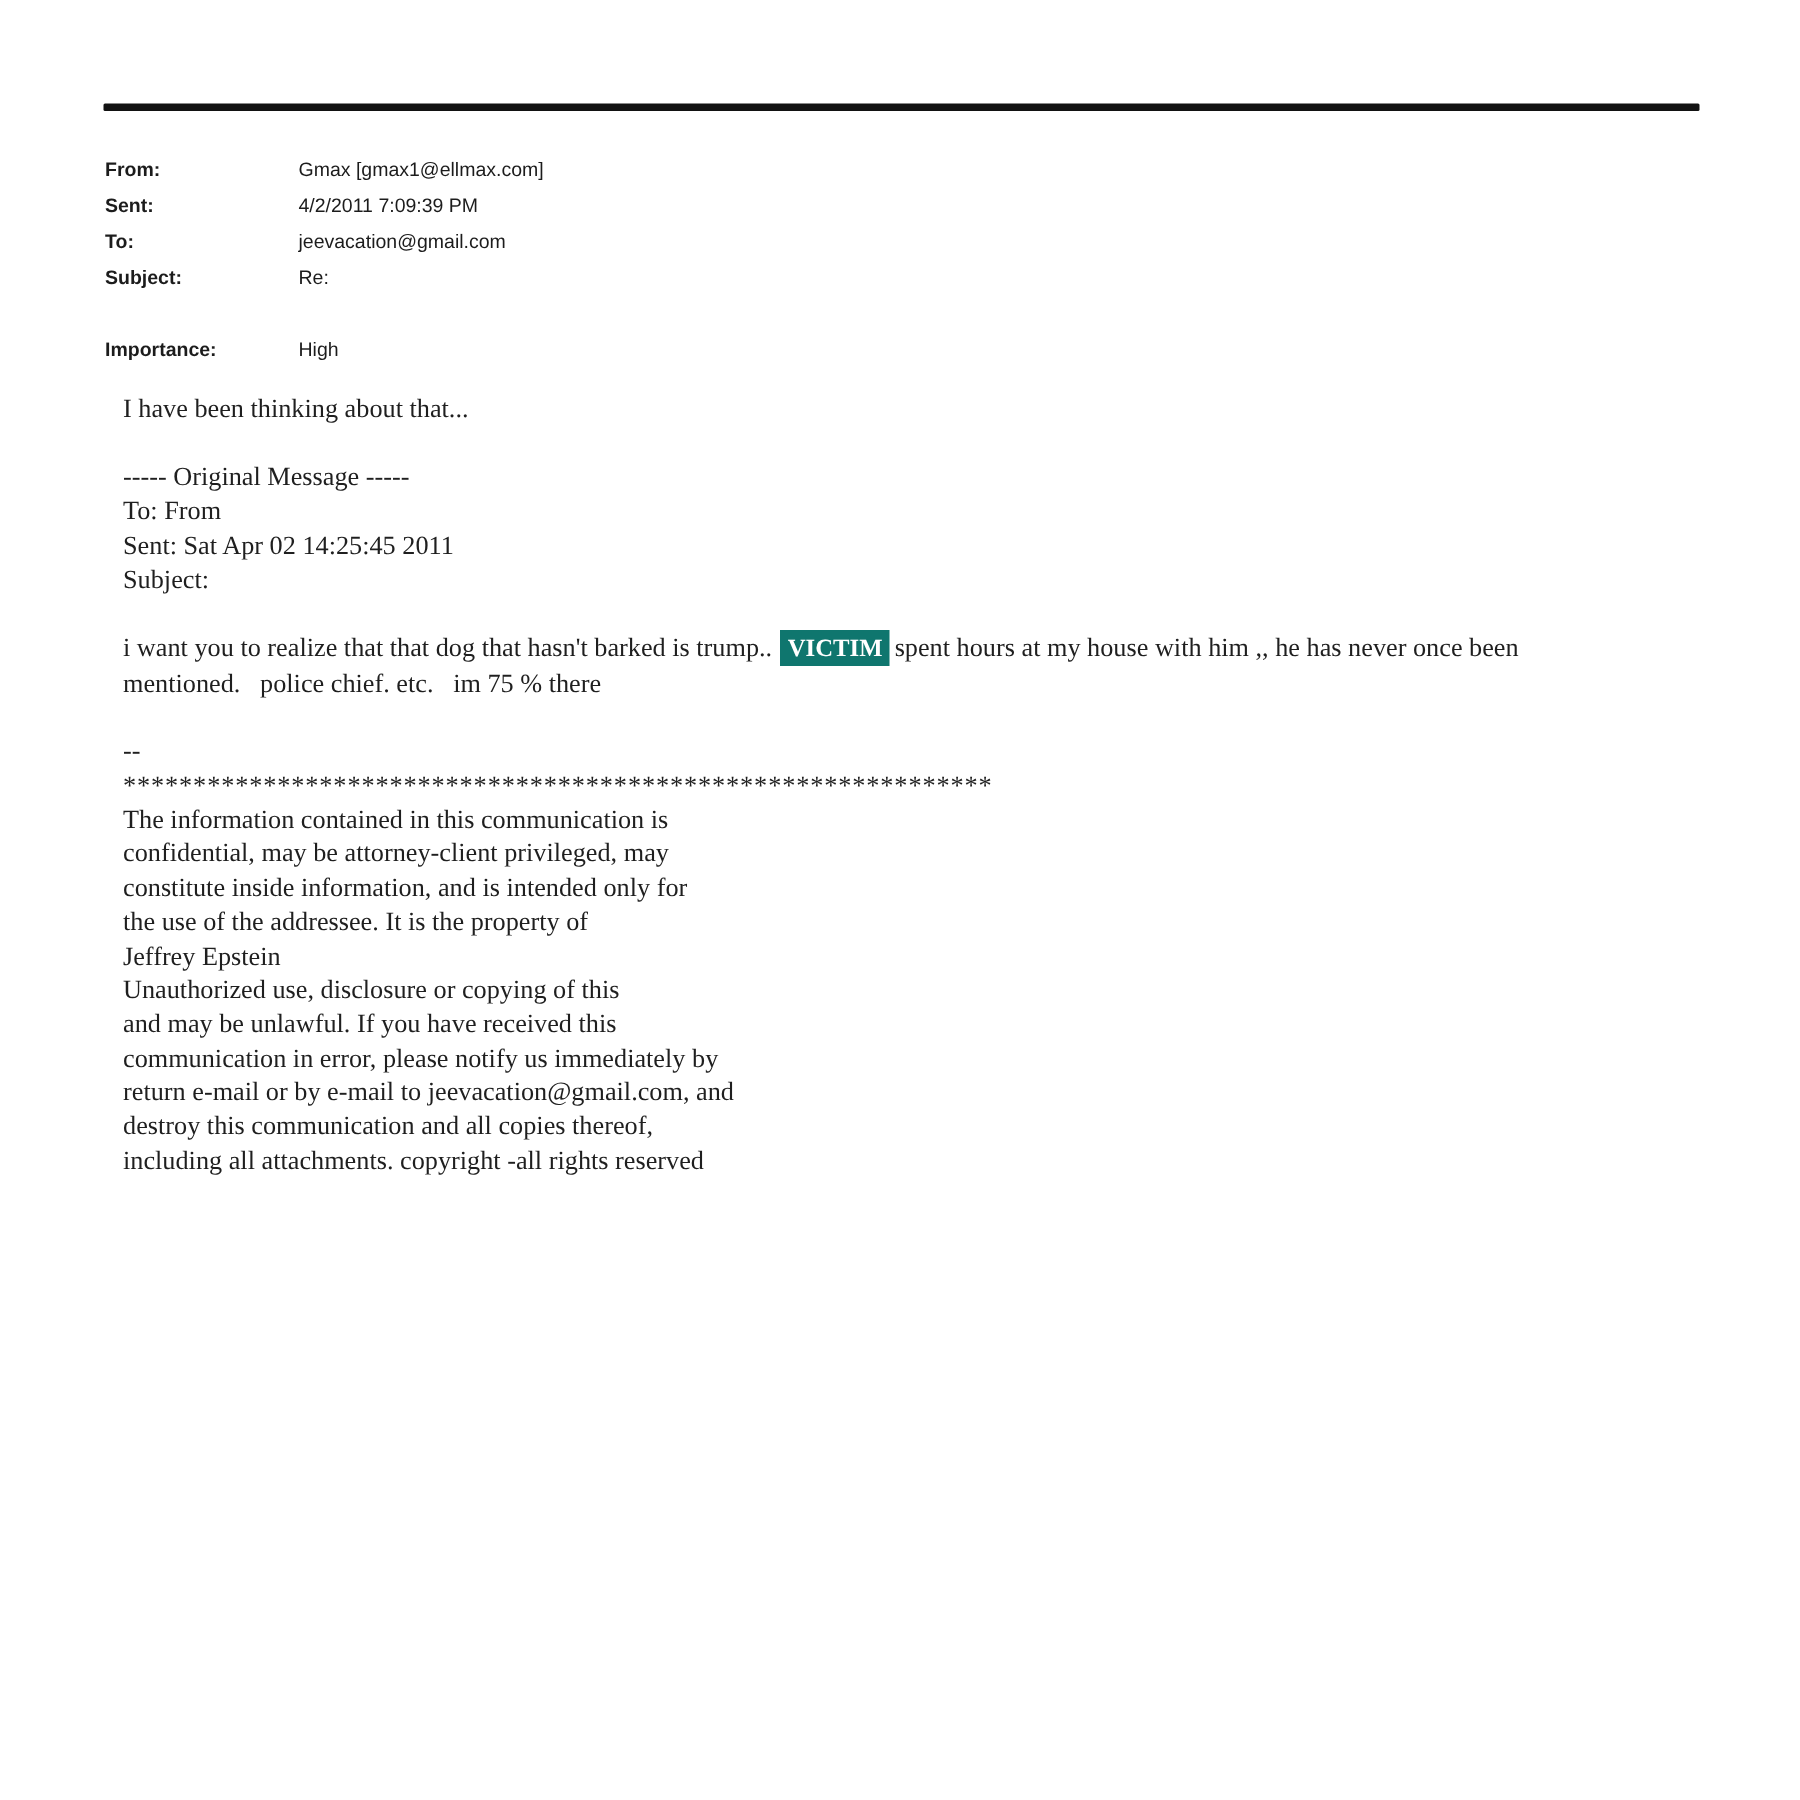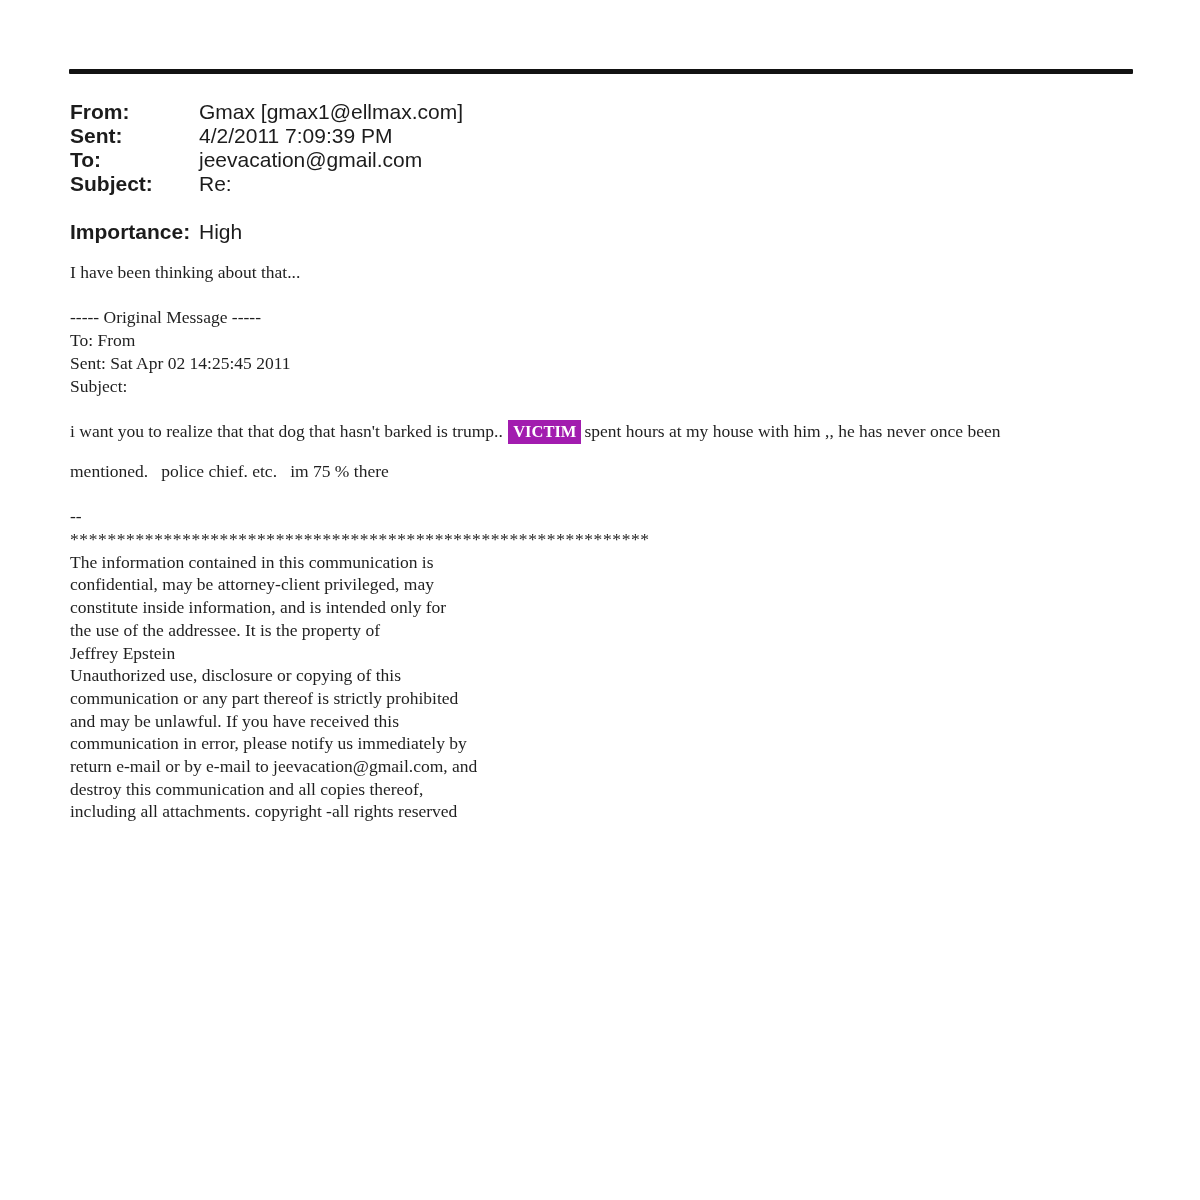--- a/index.html
+++ b/index.html
@@ -21,65 +21,65 @@
     width: 1064px;
     height: 5px;
     background: #121212;
     border-radius: 1px;
   }
   .email-header {
     position: absolute;
     left: 70px;
     top: 100px;
     font-family: "Liberation Sans", sans-serif;
-    font-size: 21px;
+    font-size: 13px;
     color: #1c1c1c;
   }
   .hrow {
     display: flex;
     height: 24px;
     align-items: center;
   }
   .hrow .hlabel {
     width: 129px;
     font-weight: bold;
     flex: 0 0 129px;
   }
   .hrow .hvalue {
     white-space: pre;
   }
   .hspacer {
     height: 24px;
   }
   .email-body {
     position: absolute;
-    left: 70px;
+    left: 82px;
     top: 261px;
     width: 1066px;
     font-family: "Liberation Serif", serif;
     font-size: 17.5px;
     line-height: 22.7px;
     color: #1f1f1f;
   }
   .bline {
     min-height: 22.7px;
     white-space: pre-wrap;
   }
   .asterisks {
     letter-spacing: 0.6px;
   }
   .redaction {
     display: inline-block;
-    background: #a21caf;
+    background: #0f766e;
     color: #ffffff;
     font-weight: bold;
     font-size: 16.5px;
     line-height: 21px;
     padding: 1px 5px 2px 5px;
-    margin: 0 3px 16px 1px;
+    margin: 0 3px 0 1px;
     vertical-align: baseline;
   }
 </style>
 </head>
 <body>
 
 <div class="page">
 
   <div class="top-rule"></div>
 
@@ -119,21 +119,20 @@
     <div class="bline">mentioned.   police chief. etc.   im 75 % there</div>
     <div class="bline"></div>
     <div class="bline">--</div>
     <div class="bline asterisks">**************************************************************</div>
     <div class="bline">The information contained in this communication is</div>
     <div class="bline">confidential, may be attorney-client privileged, may</div>
     <div class="bline">constitute inside information, and is intended only for</div>
     <div class="bline">the use of the addressee. It is the property of</div>
     <div class="bline">Jeffrey Epstein</div>
     <div class="bline">Unauthorized use, disclosure or copying of this</div>
-    <div class="bline">communication or any part thereof is strictly prohibited</div>
     <div class="bline">and may be unlawful. If you have received this</div>
     <div class="bline">communication in error, please notify us immediately by</div>
     <div class="bline">return e-mail or by e-mail to jeevacation@gmail.com, and</div>
     <div class="bline">destroy this communication and all copies thereof,</div>
     <div class="bline">including all attachments. copyright -all rights reserved</div>
   </div>
 
 </div>
 
 </body></html>

